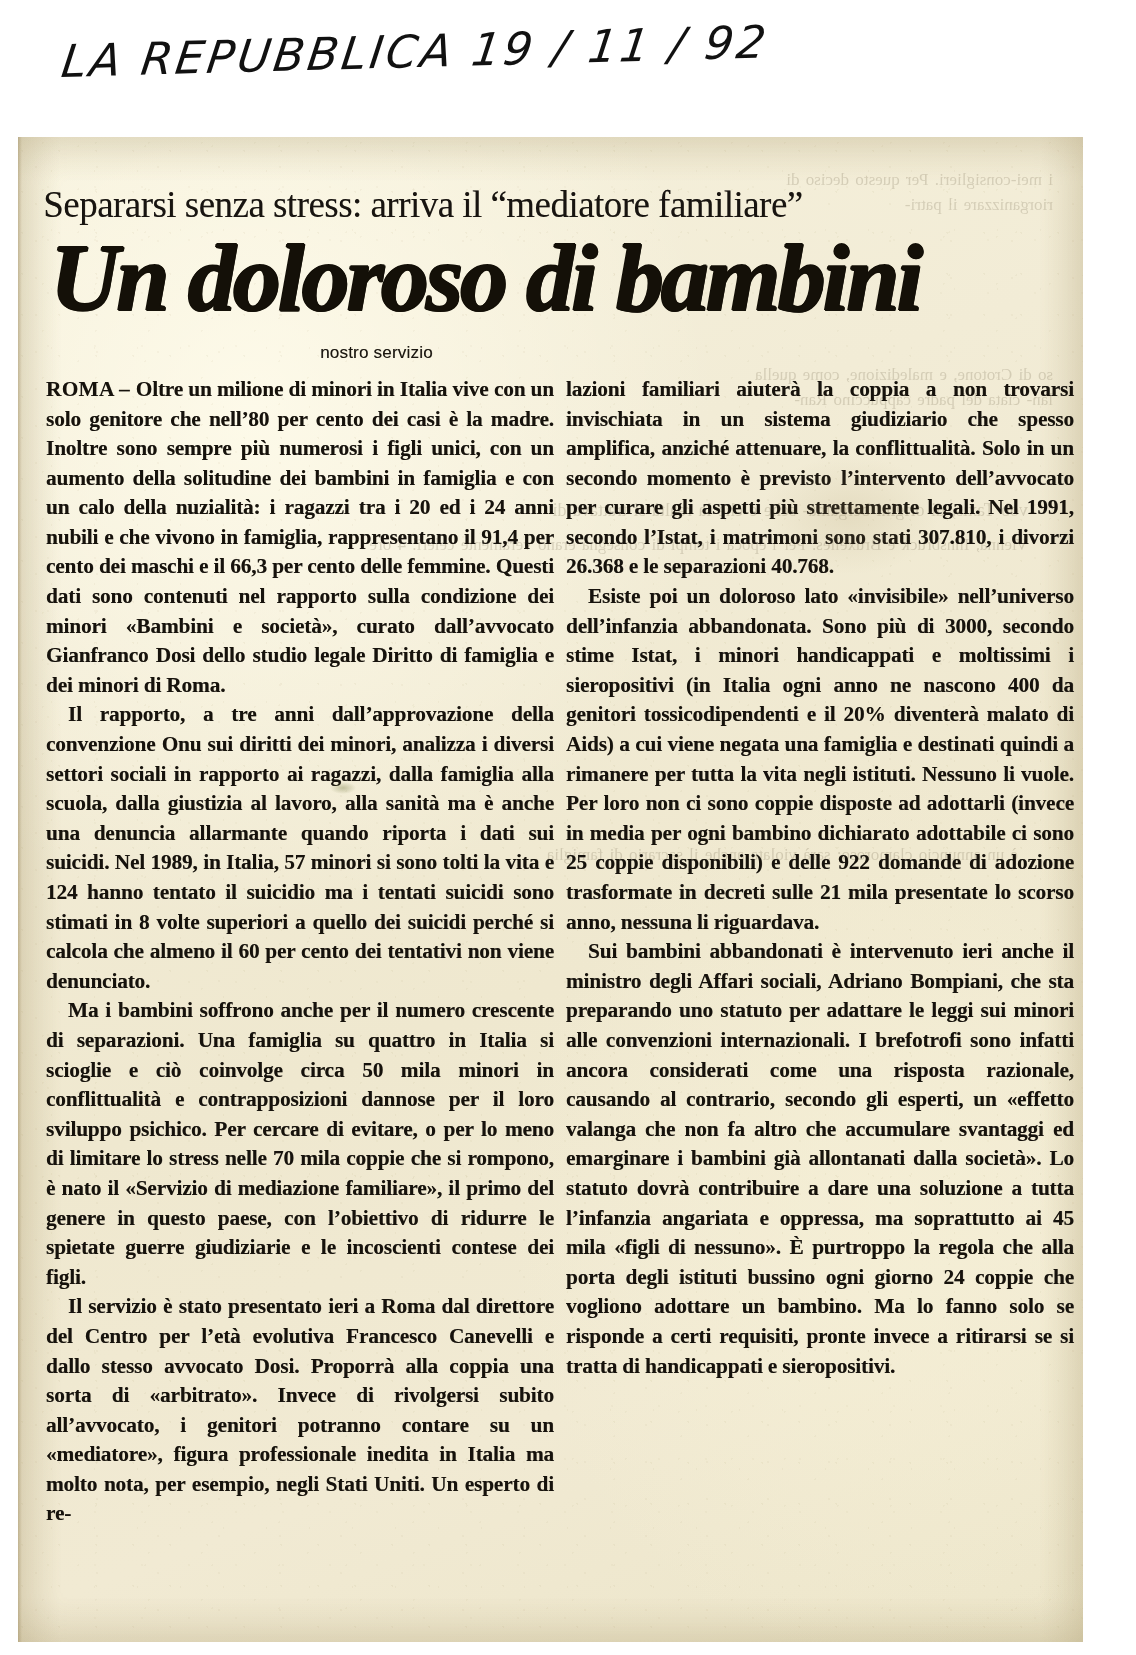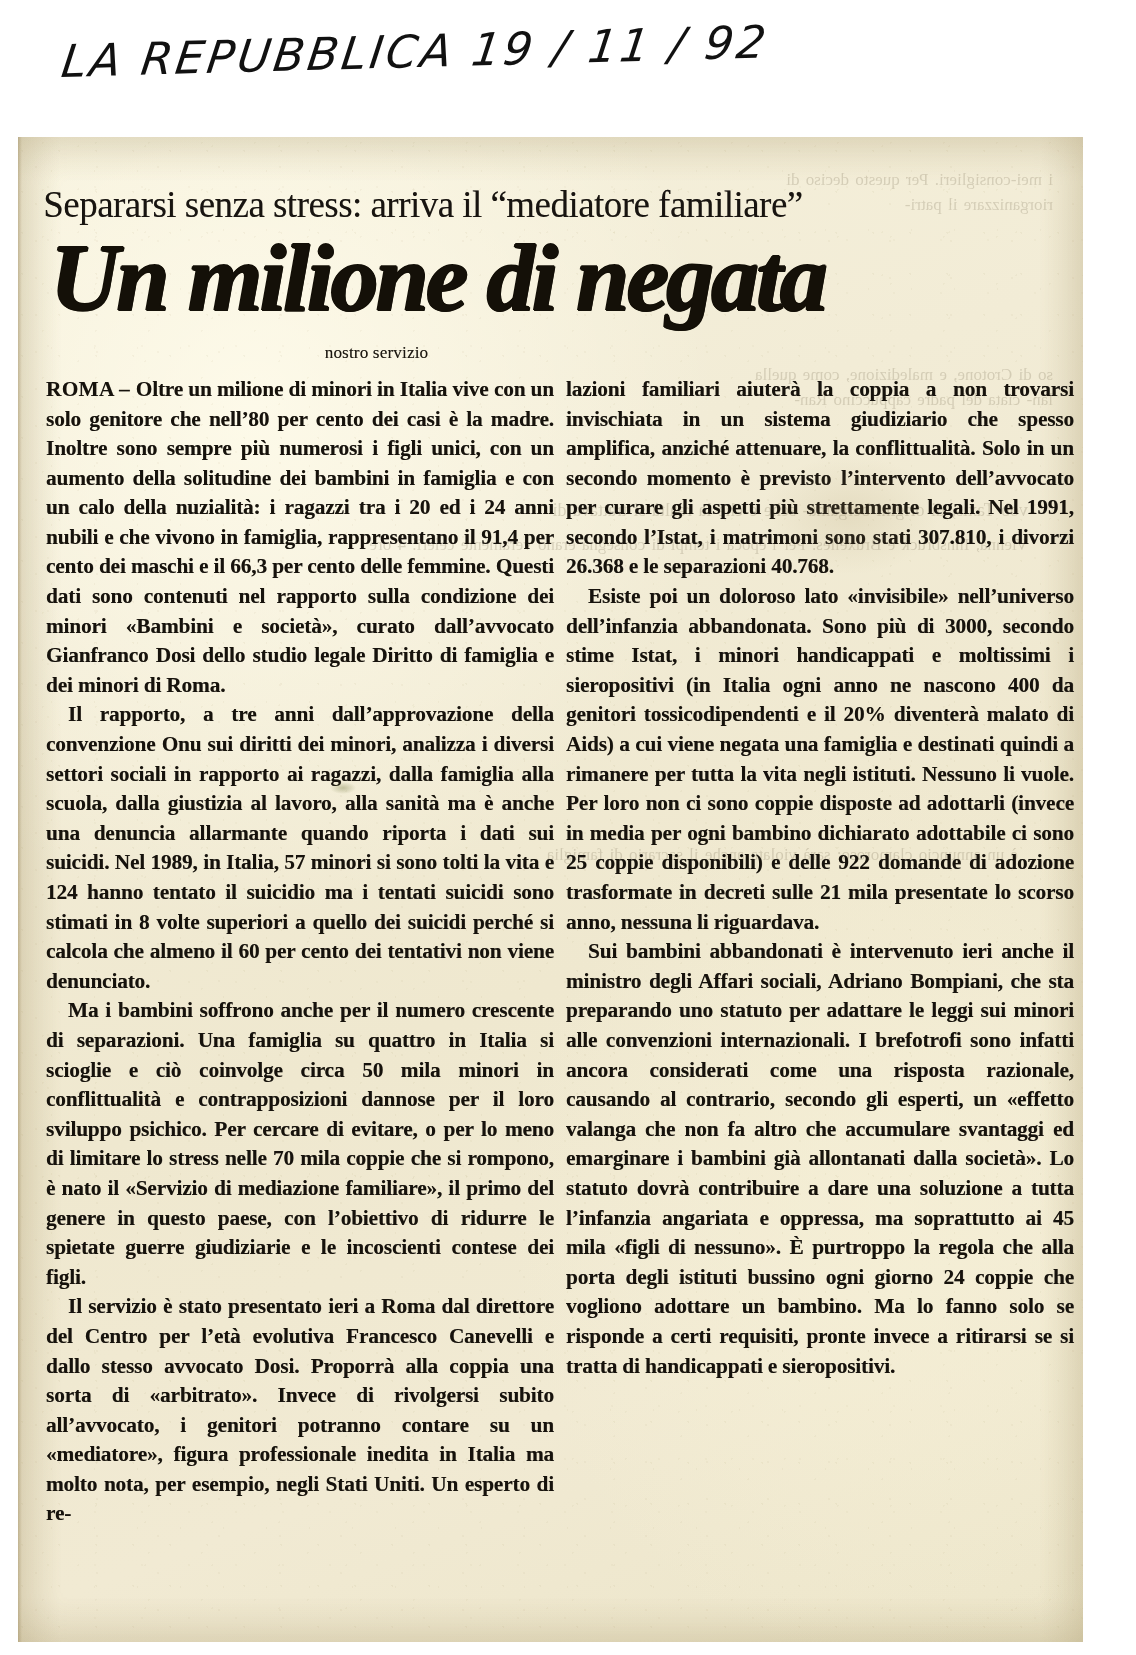--- a/index.html
+++ b/index.html
@@ -151,21 +151,21 @@
     letter-spacing: -4px;
     padding-left: 6px;
   }
 
   
   .byline {
     margin: 0;
     padding: 16px 0 0 0;
     text-align: center;
     padding-right: 348px;
-    font-family: Liberation Serif, serif;
+    font-family: Liberation Sans, sans-serif;
     font-size: 17px;
     font-weight: 400;
     letter-spacing: .2px;
     color: #1b1710;
   }
 
   
   .columns {
     display: flex;
     gap: 12px;
@@ -251,21 +251,21 @@
     <div class="ghost-col ghost-e">è un annuncio clamoroso: sarà violata anche il sacrario di famiglia</div>
   </div>
 
   <div class="stain-2"></div>
 
   <div class="sheet-inner">
 
     <h2 class="overline">Separarsi senza stress: arriva il “mediatore familiare”</h2>
 
     <h1 class="headline">
-      <span class="headline-line headline-line-1">Un milione di negata</span>
+      <span class="headline-line headline-line-1">Un doloroso di bambini</span>
     </h1>
 
     <div class="byline">nostro servizio</div>
 
     <div class="columns">
 
       <div class="column">
         <p><span class="lead">ROMA – </span>Oltre un milione di minori in Italia vive con un solo genitore che nell’80 per cento dei casi è la madre. Inoltre sono sempre più numerosi i figli unici, con un aumento della solitudine dei bambini in famiglia e con un calo della nuzialità: i ragazzi tra i 20 ed i 24 anni nubili e che vivono in famiglia, rappresentano il 91,4 per cento dei maschi e il 66,3 per cento delle femmine. Questi dati sono contenuti nel rapporto sulla condizione dei minori «Bambini e società», curato dall’avvocato Gianfranco Dosi dello studio legale Diritto di famiglia e dei minori di Roma.</p>
         <p>Il rapporto, a tre anni dall’approvazione della convenzione Onu sui diritti dei minori, analizza i diversi settori sociali in rapporto ai ragazzi, dalla famiglia alla scuola, dalla giustizia al lavoro, alla sanità ma è anche una denuncia allarmante quando riporta i dati sui suicidi. Nel 1989, in Italia, 57 minori si sono tolti la vita e 124 hanno tentato il suicidio ma i tentati suicidi sono stimati in 8 volte superiori a quello dei suicidi perché si calcola che almeno il 60 per cento dei tentativi non viene denunciato.</p>
         <p>Ma i bambini soffrono anche per il numero crescente di separazioni. Una famiglia su quattro in Italia si scioglie e ciò coinvolge circa 50 mila minori in conflittualità e contrapposizioni dannose per il loro sviluppo psichico. Per cercare di evitare, o per lo meno di limitare lo stress nelle 70 mila coppie che si rompono, è nato il «Servizio di mediazione familiare», il primo del genere in questo paese, con l’obiettivo di ridurre le spietate guerre giudiziarie e le incoscienti contese dei figli.</p>

